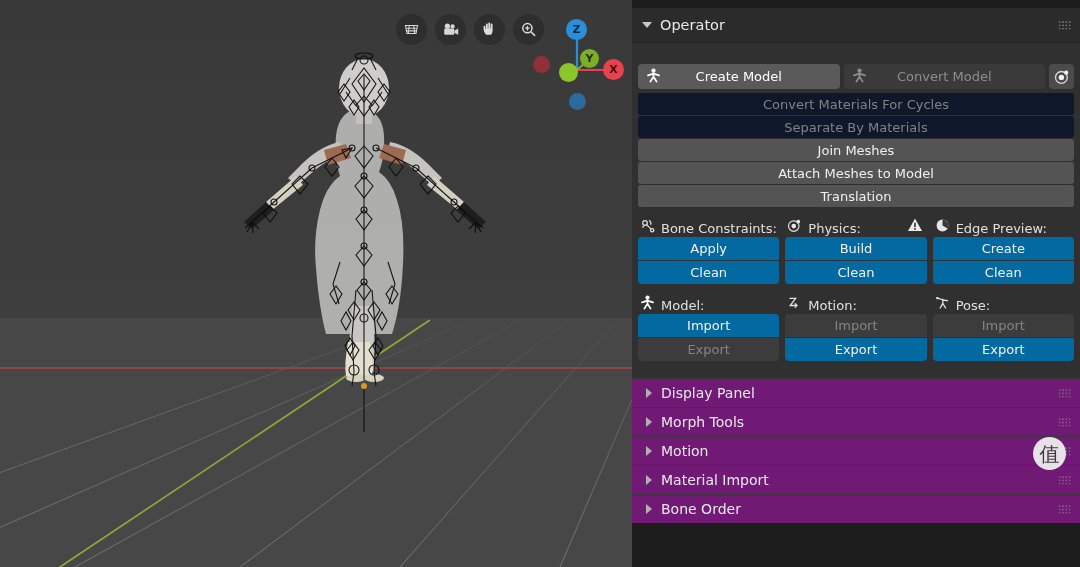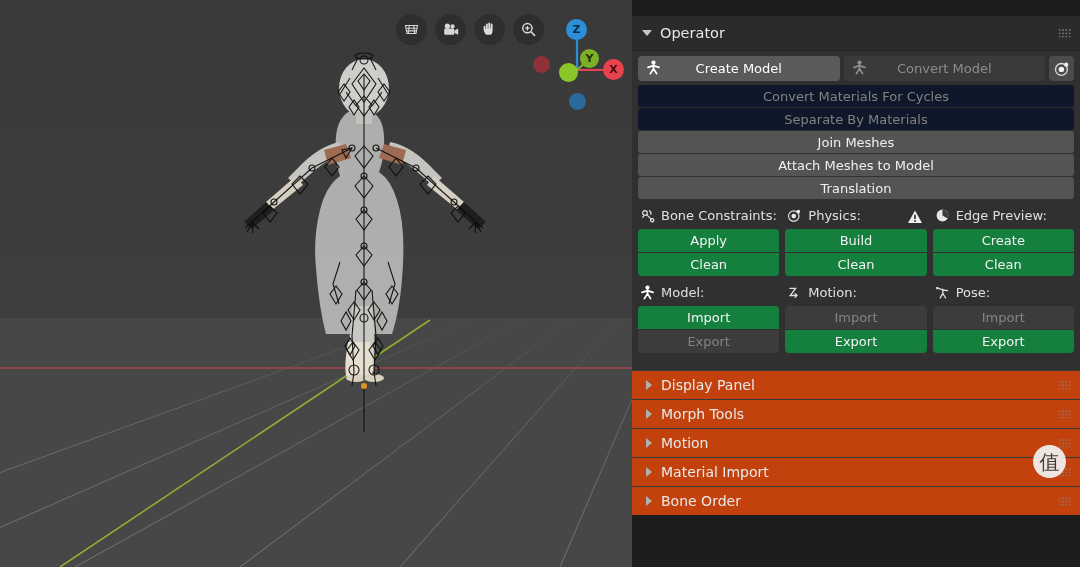--- a/index.html
+++ b/index.html
@@ -52,21 +52,21 @@
     background:#2e2e2e;
     display:flex; align-items:center; justify-content:center;
   }
   .vp-tool svg { display:block; }
 
   
   #character { position:absolute; left:240px; top:50px; width:260px; height:390px; }
 
   
   #panel {
-    position:absolute; left:632px; top:16px;
+    position:absolute; left:632px; top:8px;
     width:448px; height:476px;
     background:#303030;
   }
   
   #op-header {
     position:relative;
     height:34px;
     background:#2b2b2b;
     display:flex; align-items:center;
     padding-left:10px;
@@ -90,21 +90,21 @@
     width:13px; height:9px;
     background-image:
       radial-gradient(circle, #8a8a8a 48%, transparent 50%);
     background-size:3.3px 3.3px;
     opacity:.75;
   }
 
   #op-body { padding:5px 6px 4px 6px; background:#303030; }
 
   
-  .enum-row { display:flex; height:25px; margin-bottom:4px; align-items:stretch; }
+  .enum-row { display:flex; height:25px; margin-bottom:4px; align-items:stretch;margin-top:16px; }
   .enum-btn {
     flex:1; display:flex; align-items:center; position:relative;
     border-radius:4px; font-size:13px;
   }
   .enum-btn.on  { background:#5a5a5a; color:#ffffff; }
   .enum-btn.off { background:#3a3a3a; color:#8d8d8d; }
   .enum-btn .ebi { position:absolute; left:8px; top:50%; transform:translateY(-50%); }
   .enum-btn .elbl { flex:1; text-align:center; }
   .enum-gap { width:4px; }
   .round-btn {
@@ -118,42 +118,42 @@
     display:flex; align-items:center; justify-content:center;
     font-size:13px;
   }
   .op-btn.enabled  { background:#545454; color:#f0f0f0; }
   .op-btn.disabled { background:#0f172a; color:#828282; }
 
   
   .col-group { display:flex; gap:6px; margin-top:9px; }
   .col { flex:1; }
   .col-hdr {
-    display:flex; align-items:flex-start; gap:6px;
+    display:flex; align-items:flex-end; gap:6px;
     height:20px; font-size:13px; color:#e0e0e0;
     padding-left:2px; position:relative;
   }
   .col-hdr .warn { position:absolute; right:4px; top:1px; }
   .col-btn {
     height:23px; border-radius:3px; margin-top:1px;
     display:flex; align-items:center; justify-content:center; font-size:13px;
   }
-  .col-btn.enabled  { background:#15803d; color:#f2f2f2; }
+  .col-btn.enabled  { background:#0369a1; color:#f2f2f2; }
   .col-btn.disabled { background:#3c3c3c; color:#858585; }
   .col-btn.first { border-radius:4px 4px 0 0; }
   .col-btn.last  { border-radius:0 0 4px 4px; }
 
   
   #panel-list { margin-top:13px; }
   .pnl-row {
     position:relative;
     height:28px; display:flex; align-items:center;
     padding-left:14px;
     border-top:1px solid #383838;
-    background:#c2410c;
+    background:#701a75;
     font-size:14px; color:#e9e9e9;
   }
   .pnl-row .grip { opacity:.6; }
 
   
   #watermark {
     position:absolute; right:14px; bottom:14px;
     display:flex; align-items:center; gap:9px;
     opacity:.92; pointer-events:none;
   }

